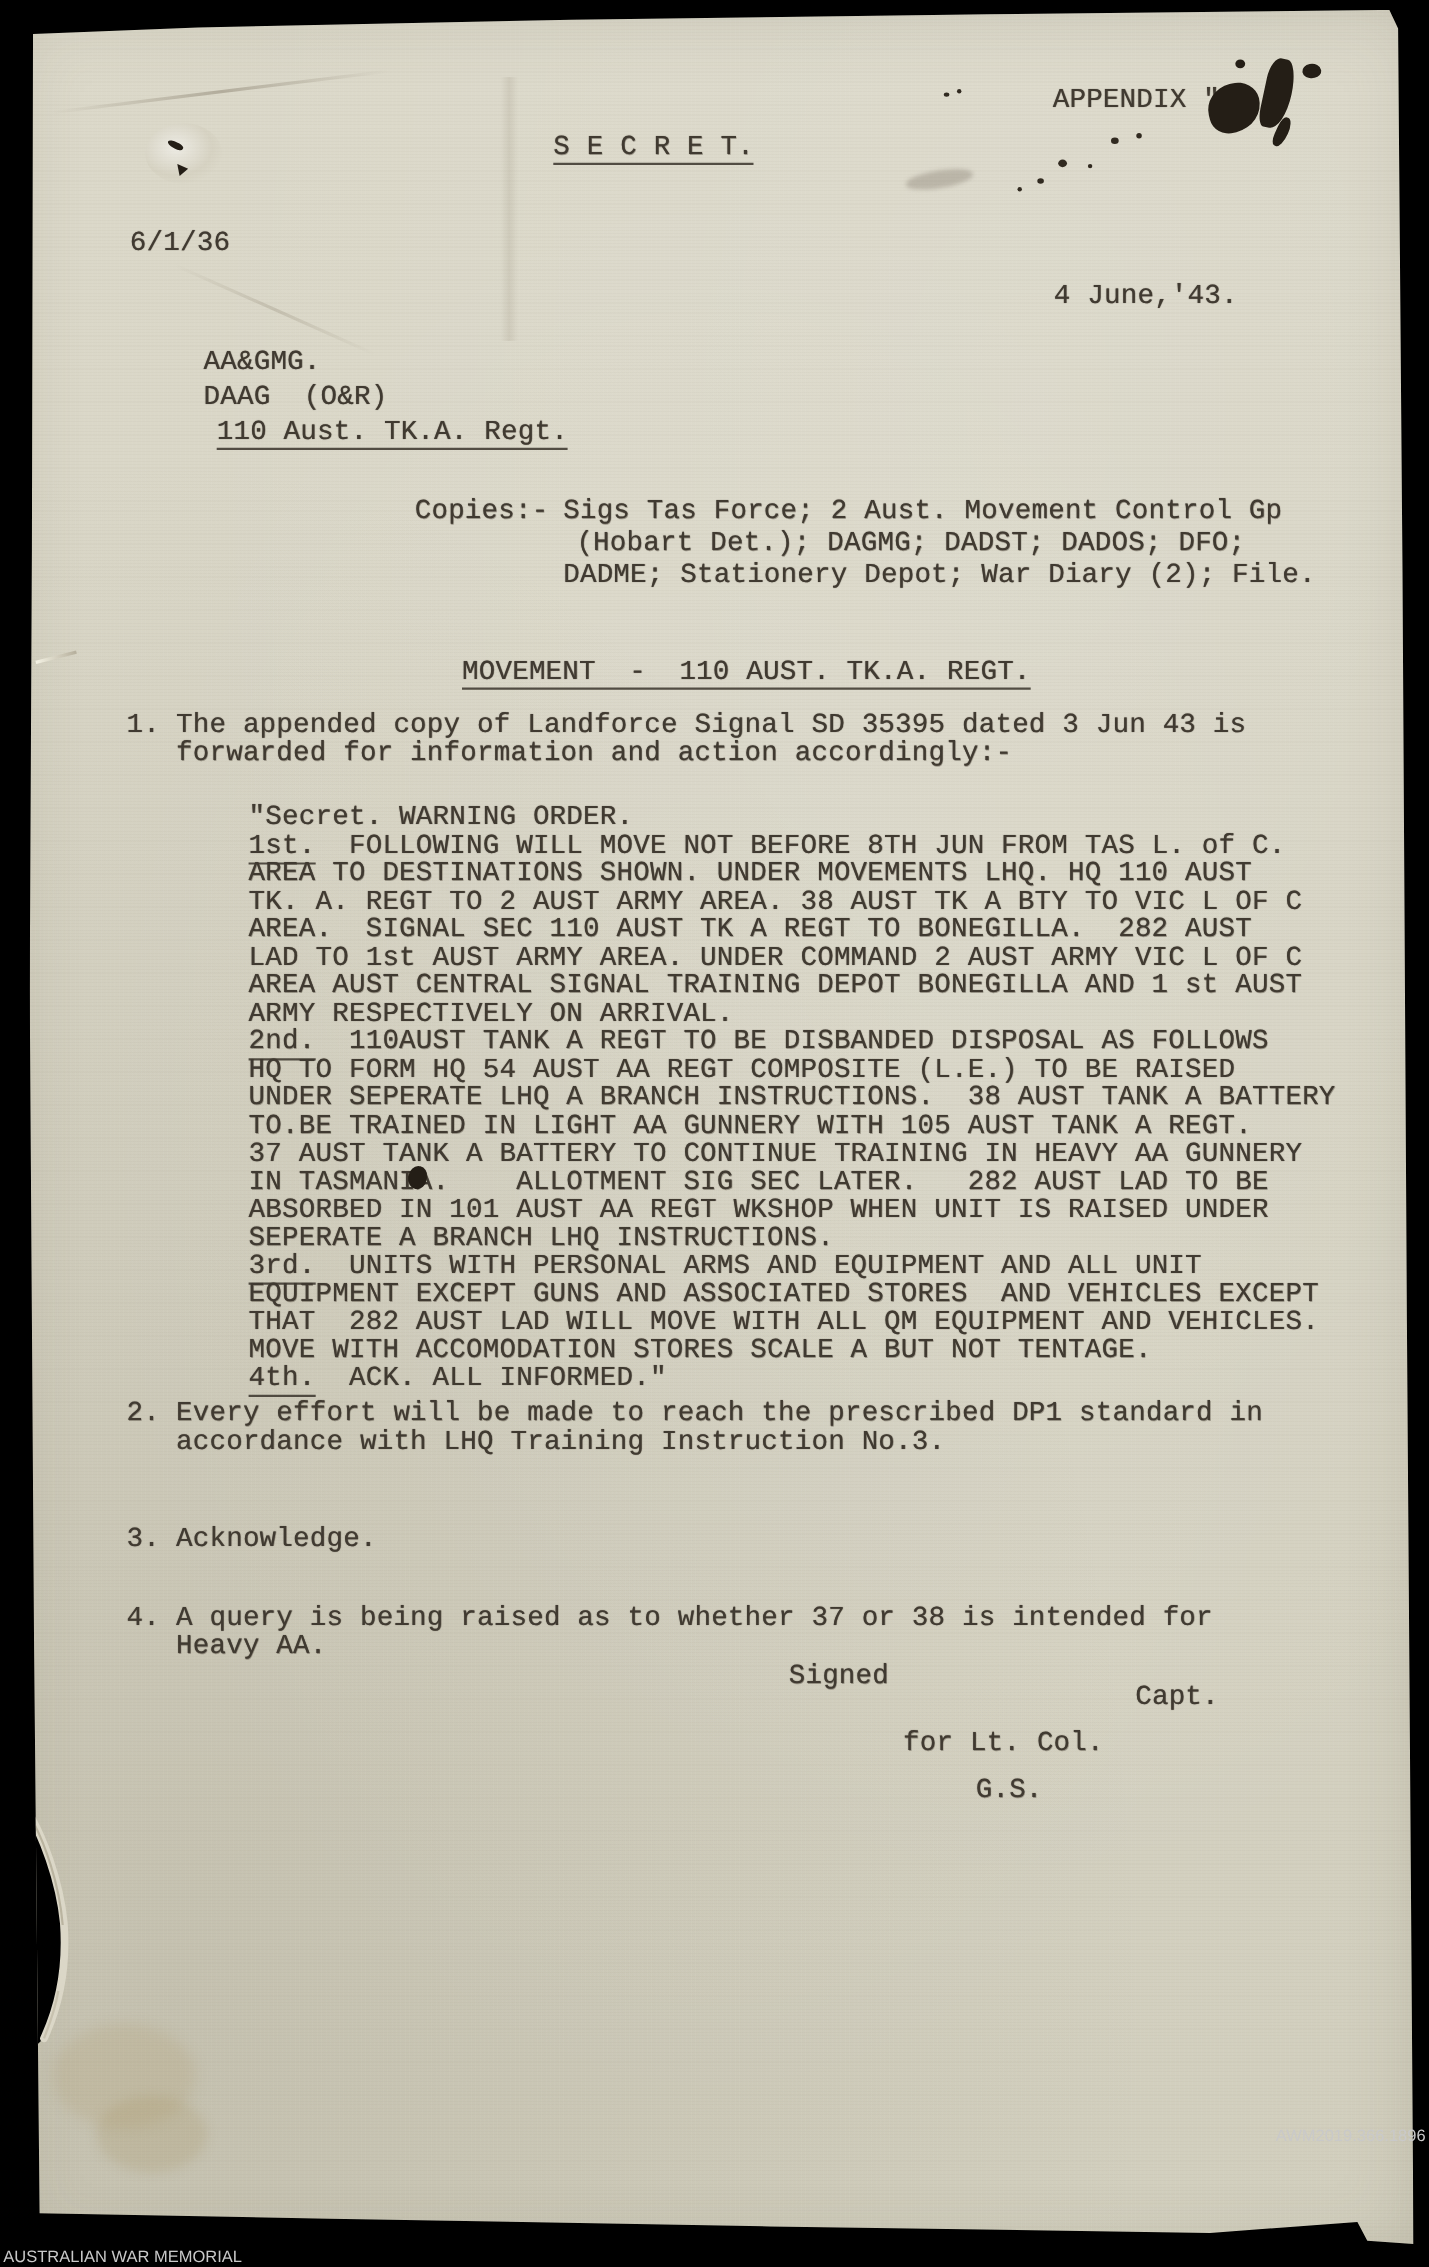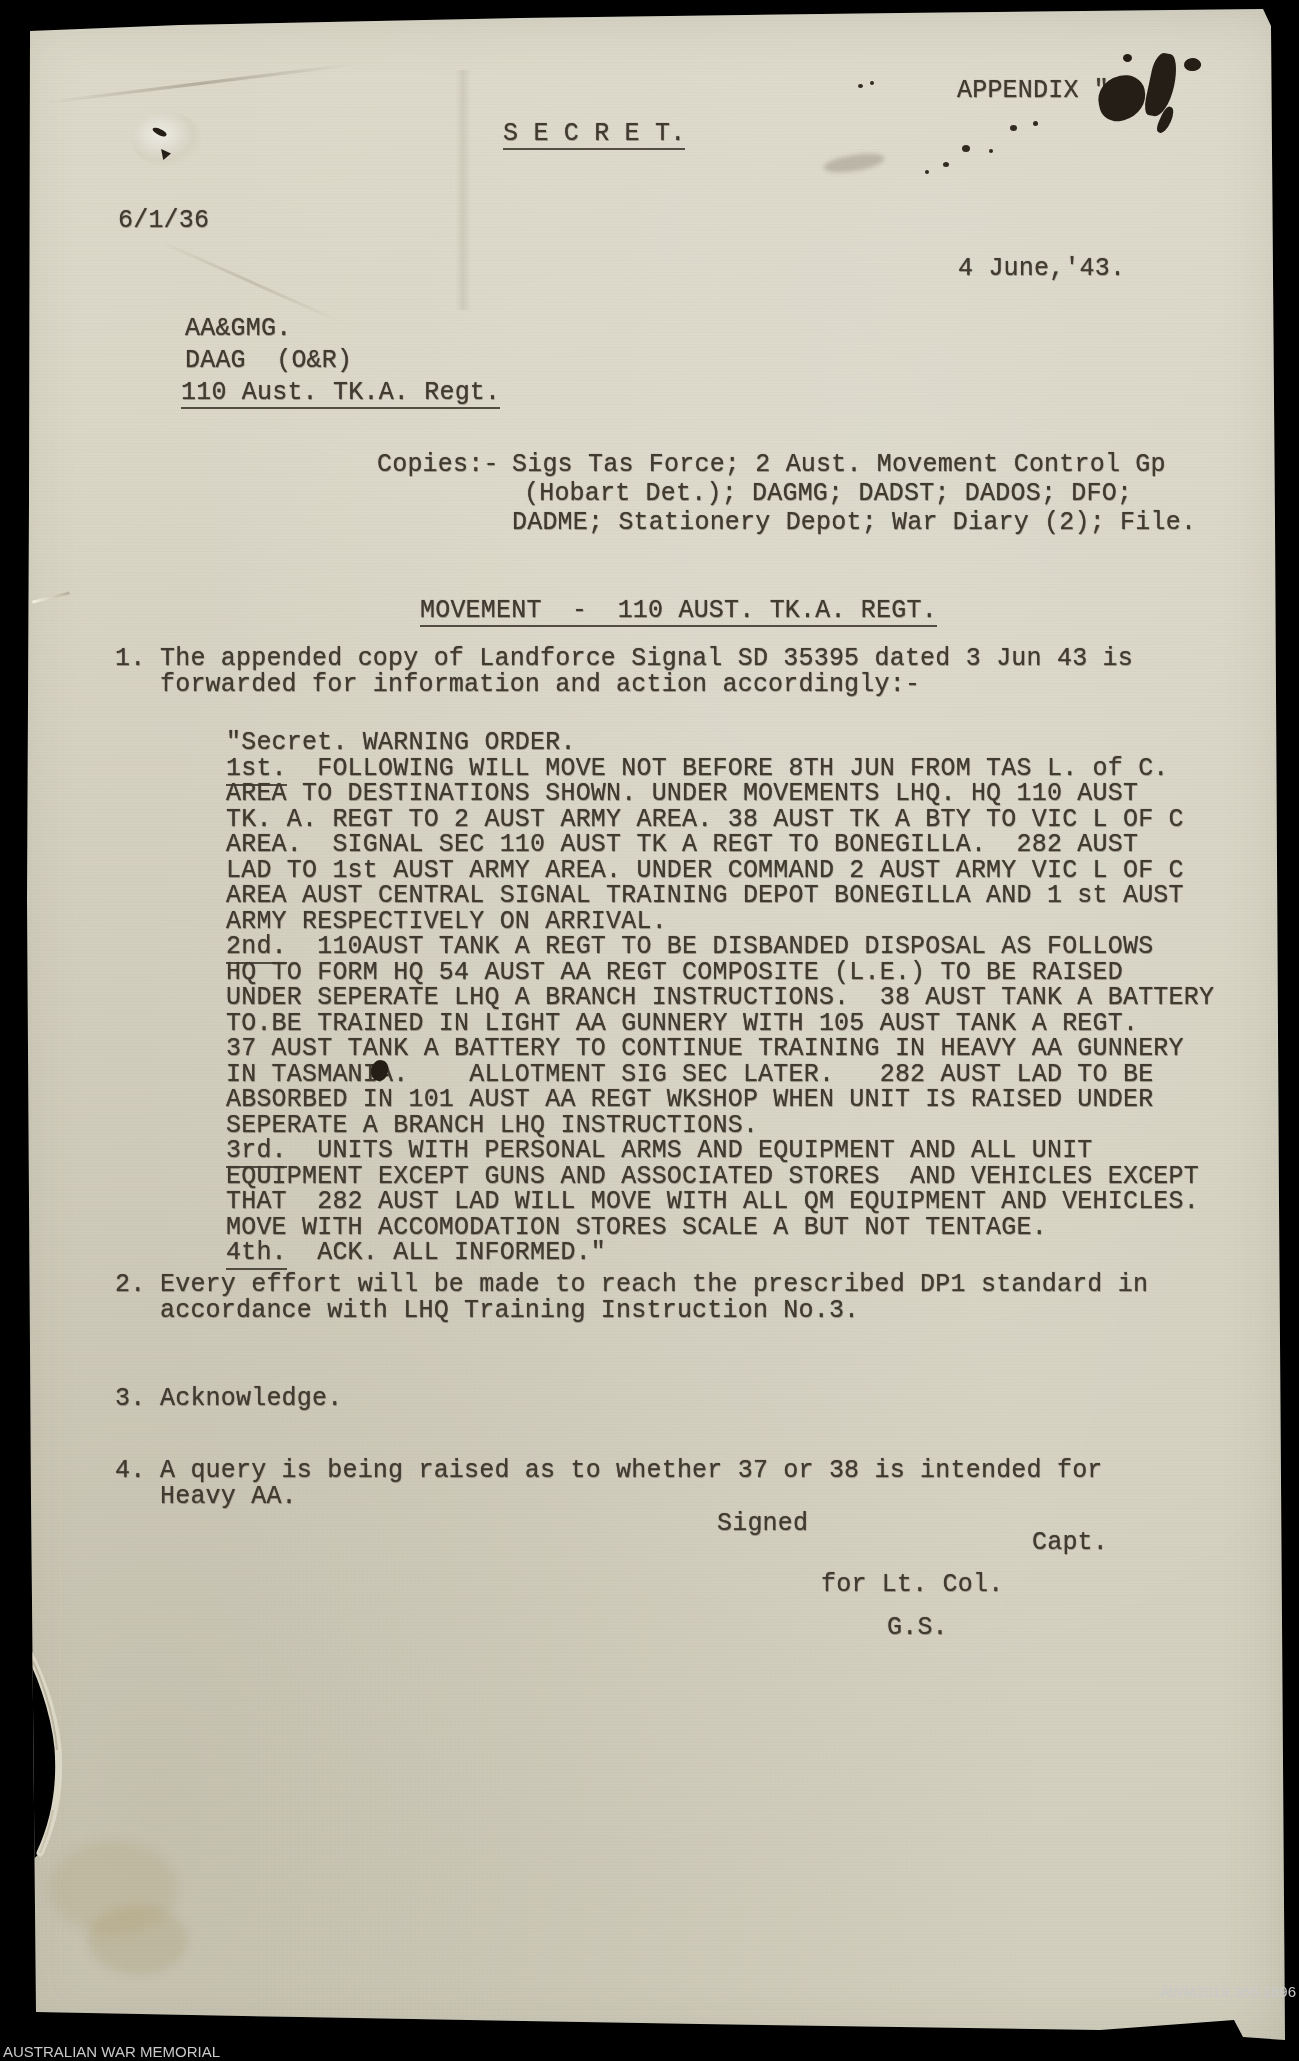--- a/index.html
+++ b/index.html
@@ -89,21 +89,21 @@
   <div class="dot" style="left:962px;top:145px;width:8px;height:7px;"></div>
   <div class="dot" style="left:989px;top:149px;width:4px;height:4px;"></div>
   <div class="dot" style="left:943px;top:162px;width:6px;height:5px;"></div>
   <div class="dot" style="left:925px;top:170px;width:4px;height:4px;"></div>
   <div class="dot" style="left:858px;top:84px;width:5px;height:4px;"></div>
   <div class="dot" style="left:870px;top:81px;width:4px;height:4px;"></div>
   <div class="smudge" style="left:823px;top:155px;width:62px;height:16px;background:rgba(110,100,85,.3);transform:rotate(-9deg);filter:blur(2px);"></div>
 
   <div class="t" style="left:185px;top:316px;">AA&amp;GMG.</div>
   <div class="t" style="left:185px;top:348px;">DAAG  (O&amp;R)</div>
-  <div class="t u" style="left:181px;top:380px;">110 Aust. TK.A. Regt.</div>
+  <div class="t u" style="left:197px;top:380px;">110 Aust. TK.A. Regt.</div>
 
   <div class="t" style="left:377px;top:452px;">Copies:-</div>
   <div class="t" style="left:512px;top:452px;">Sigs Tas Force; 2 Aust. Movement Control Gp</div>
   <div class="t" style="left:524px;top:481px;">(Hobart Det.); DAGMG; DADST; DADOS; DFO;</div>
   <div class="t" style="left:512px;top:510px;">DADME; Stationery Depot; War Diary (2); File.</div>
 
   <div class="t u" style="left:420px;top:598px;">MOVEMENT  -  110 AUST. TK.A. REGT.</div>
 
   <div class="t" style="left:115px;top:646px;">1.</div>
   <div class="t" style="left:160px;top:646px;">The appended copy of Landforce Signal SD 35395 dated 3 Jun 43 is</div>
@@ -153,13 +153,13 @@
 
   <svg width="90" height="240" viewBox="0 0 90 240" style="position:absolute;left:20px;top:1638px;">
     <path d="M6,10 C18,30 34,70 38,110 C41,150 34,185 20,215 L6,228 Z" fill="#000"></path>
     <path d="M6,10 C18,30 34,70 38,110 C41,150 34,185 20,215" fill="none" stroke="#dbd7c7" stroke-width="7" stroke-linecap="round"></path>
     <path d="M9,16 C20,36 34,74 37,112" fill="none" stroke="#a49c86" stroke-width="2" opacity="0.6"></path>
     <path d="M20,215 C24,205 30,190 33,172" fill="none" stroke="#b5ad97" stroke-width="2" opacity="0.5"></path>
   </svg>
 </div>
 
 <div class="bottombar-label" style="left:3px;top:2046px;">AUSTRALIAN WAR MEMORIAL</div>
-<div class="bottombar-label" style="right:3px;top:1986px;text-align:right;">AWM2019.366.1896</div>
+<div class="bottombar-label" style="right:3px;top:1936px;text-align:right;">AWM2019.366.1896</div>
 
 </body></html>

